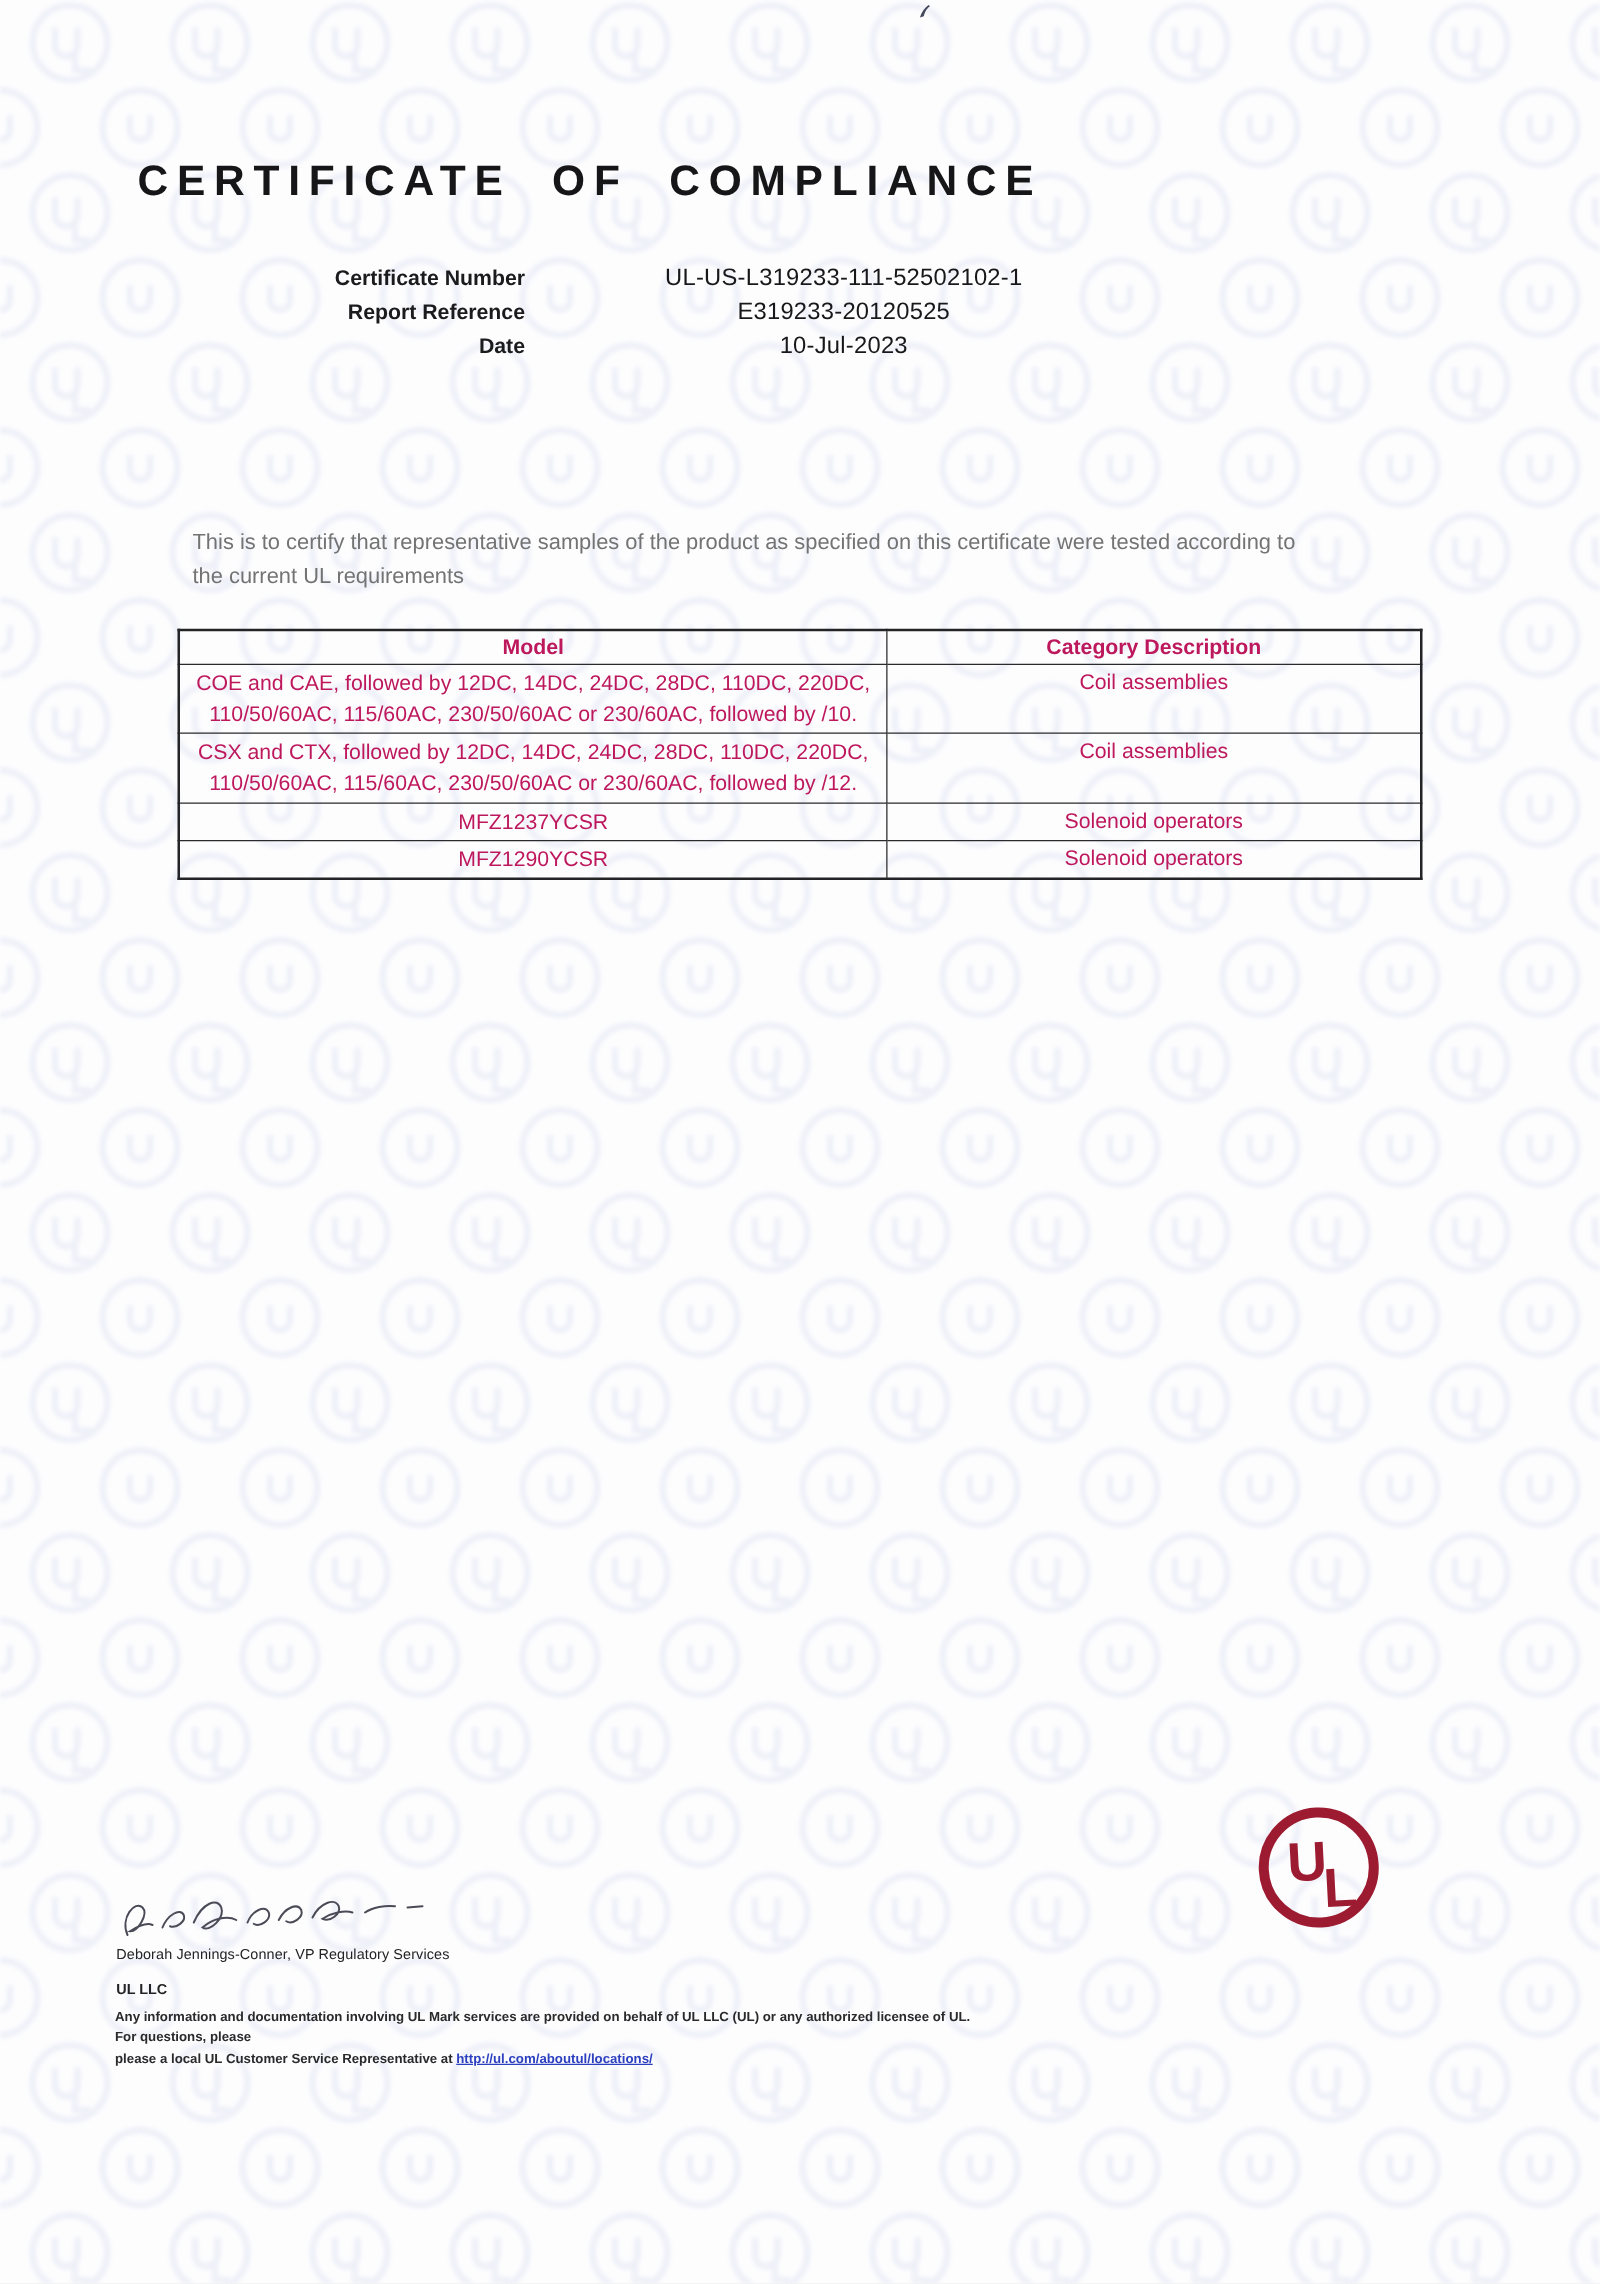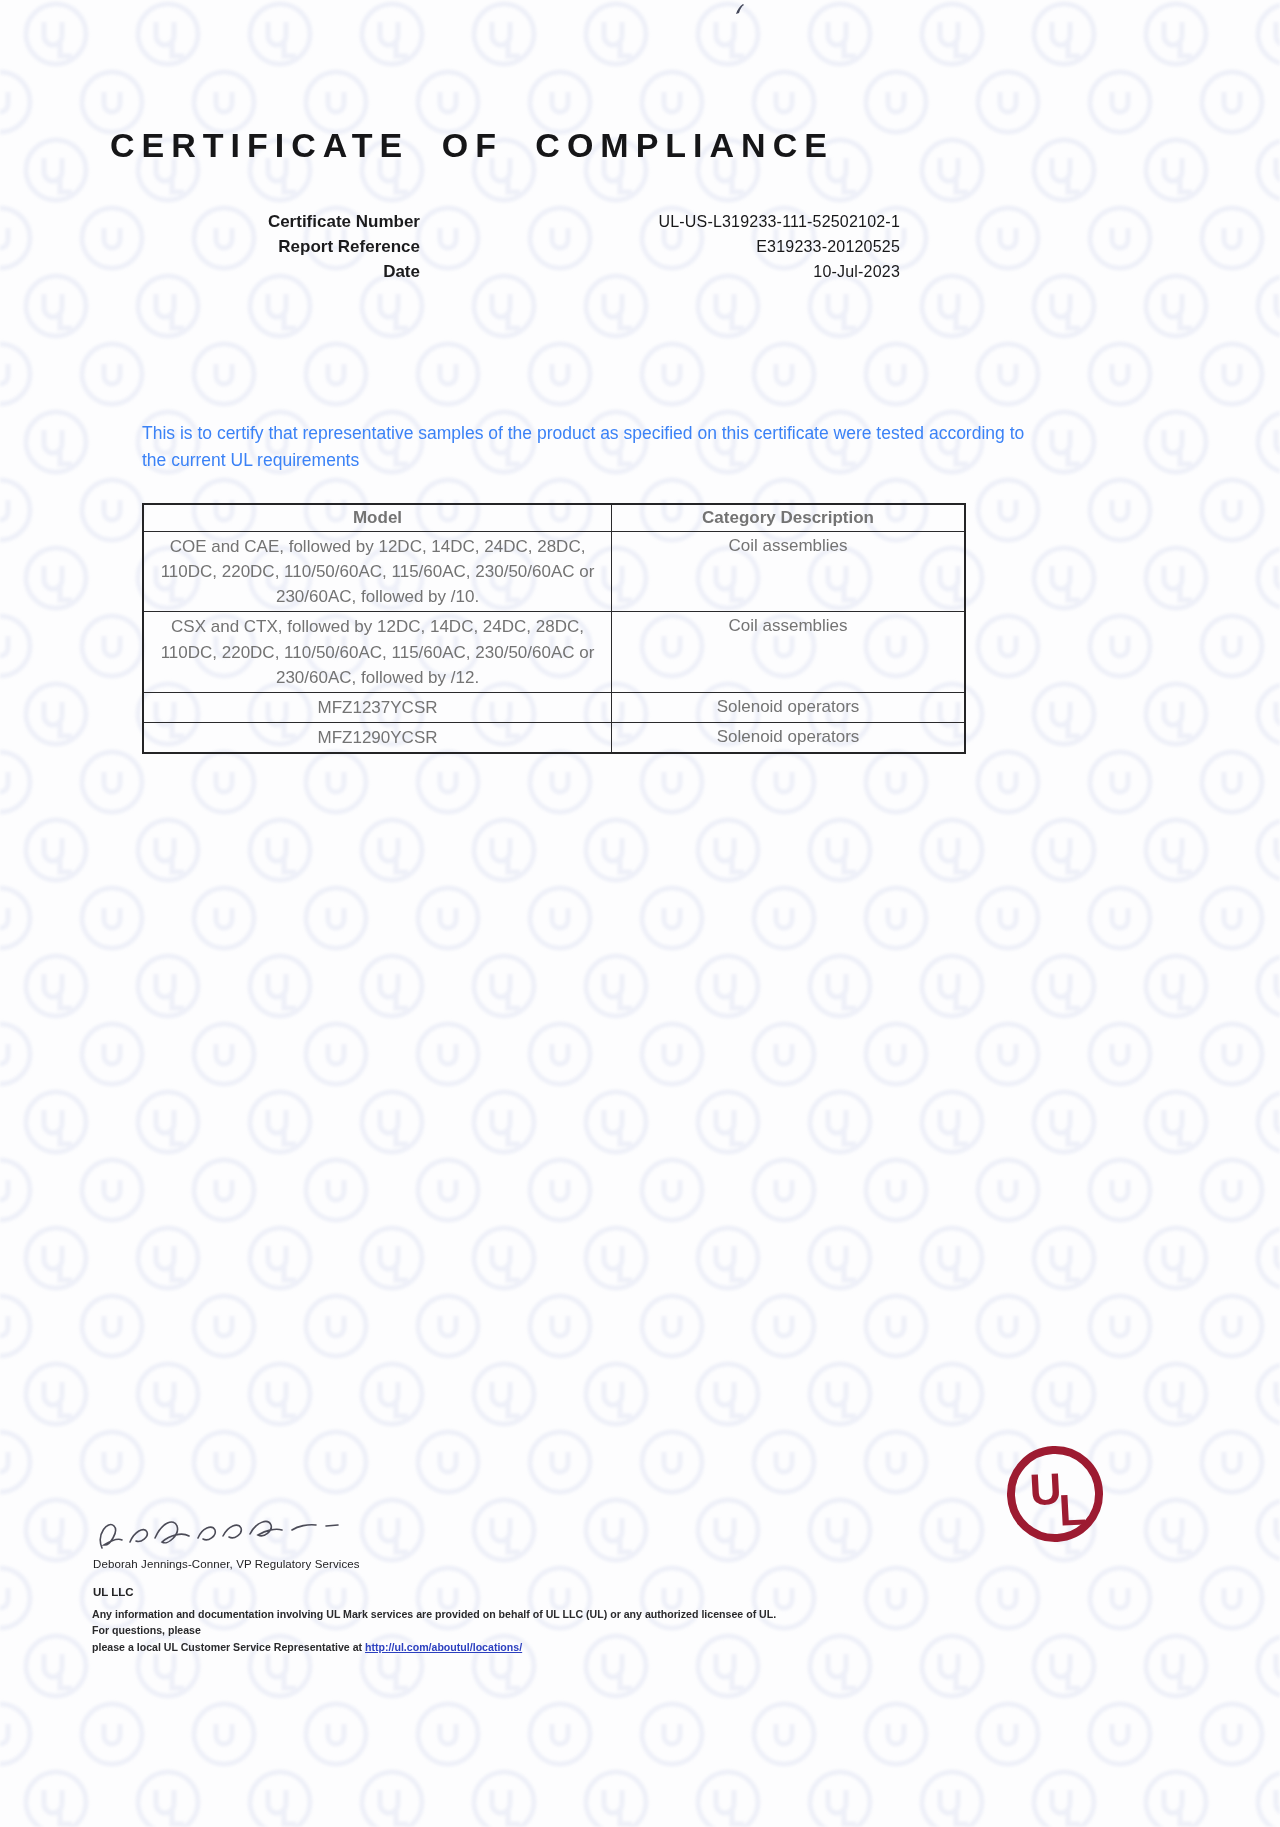--- a/index.html
+++ b/index.html
@@ -30,30 +30,30 @@
   .cert-block{
     position:absolute;left:0px;top:212px;width:900px;
     display:grid;grid-template-columns:420px auto;
     column-gap:30px;row-gap:5px;
     align-items:baseline;
   }
   .cert-label{
     text-align:right;font-weight:bold;font-size:17px;color:#1b1b1d;
   }
   .cert-value{
-    text-align:right;font-size:16px;color:#18181a;letter-spacing:.2px;
+    text-align:center;font-size:19px;color:#18181a;letter-spacing:.2px;
   }
   .intro{
-    position:absolute;left:142px;top:420px;width:885px;
-    font-size:17.5px;line-height:1.55;color:#3b82f6;
+    position:absolute;left:154px;top:420px;width:885px;
+    font-size:17.5px;line-height:1.55;color:#737373;
   }
   table.models{
-    position:absolute;left:142px;top:503px;width:824px;
+    position:absolute;left:142px;top:503px;width:996px;
     border-collapse:collapse;
-    font-size:17px;color:#737373;
+    font-size:17px;color:#be185d;
     background:transparent;
   }
   table.models th, table.models td{
     border:1.6px solid #2a2a2c;
     padding:2px 8px;
     text-align:center;
   }
   table.models{border:2.4px solid #242426;}
   table.models th{font-size:17px;padding:3px 8px;}
   td.model-cell{width:57%;line-height:1.48;}

